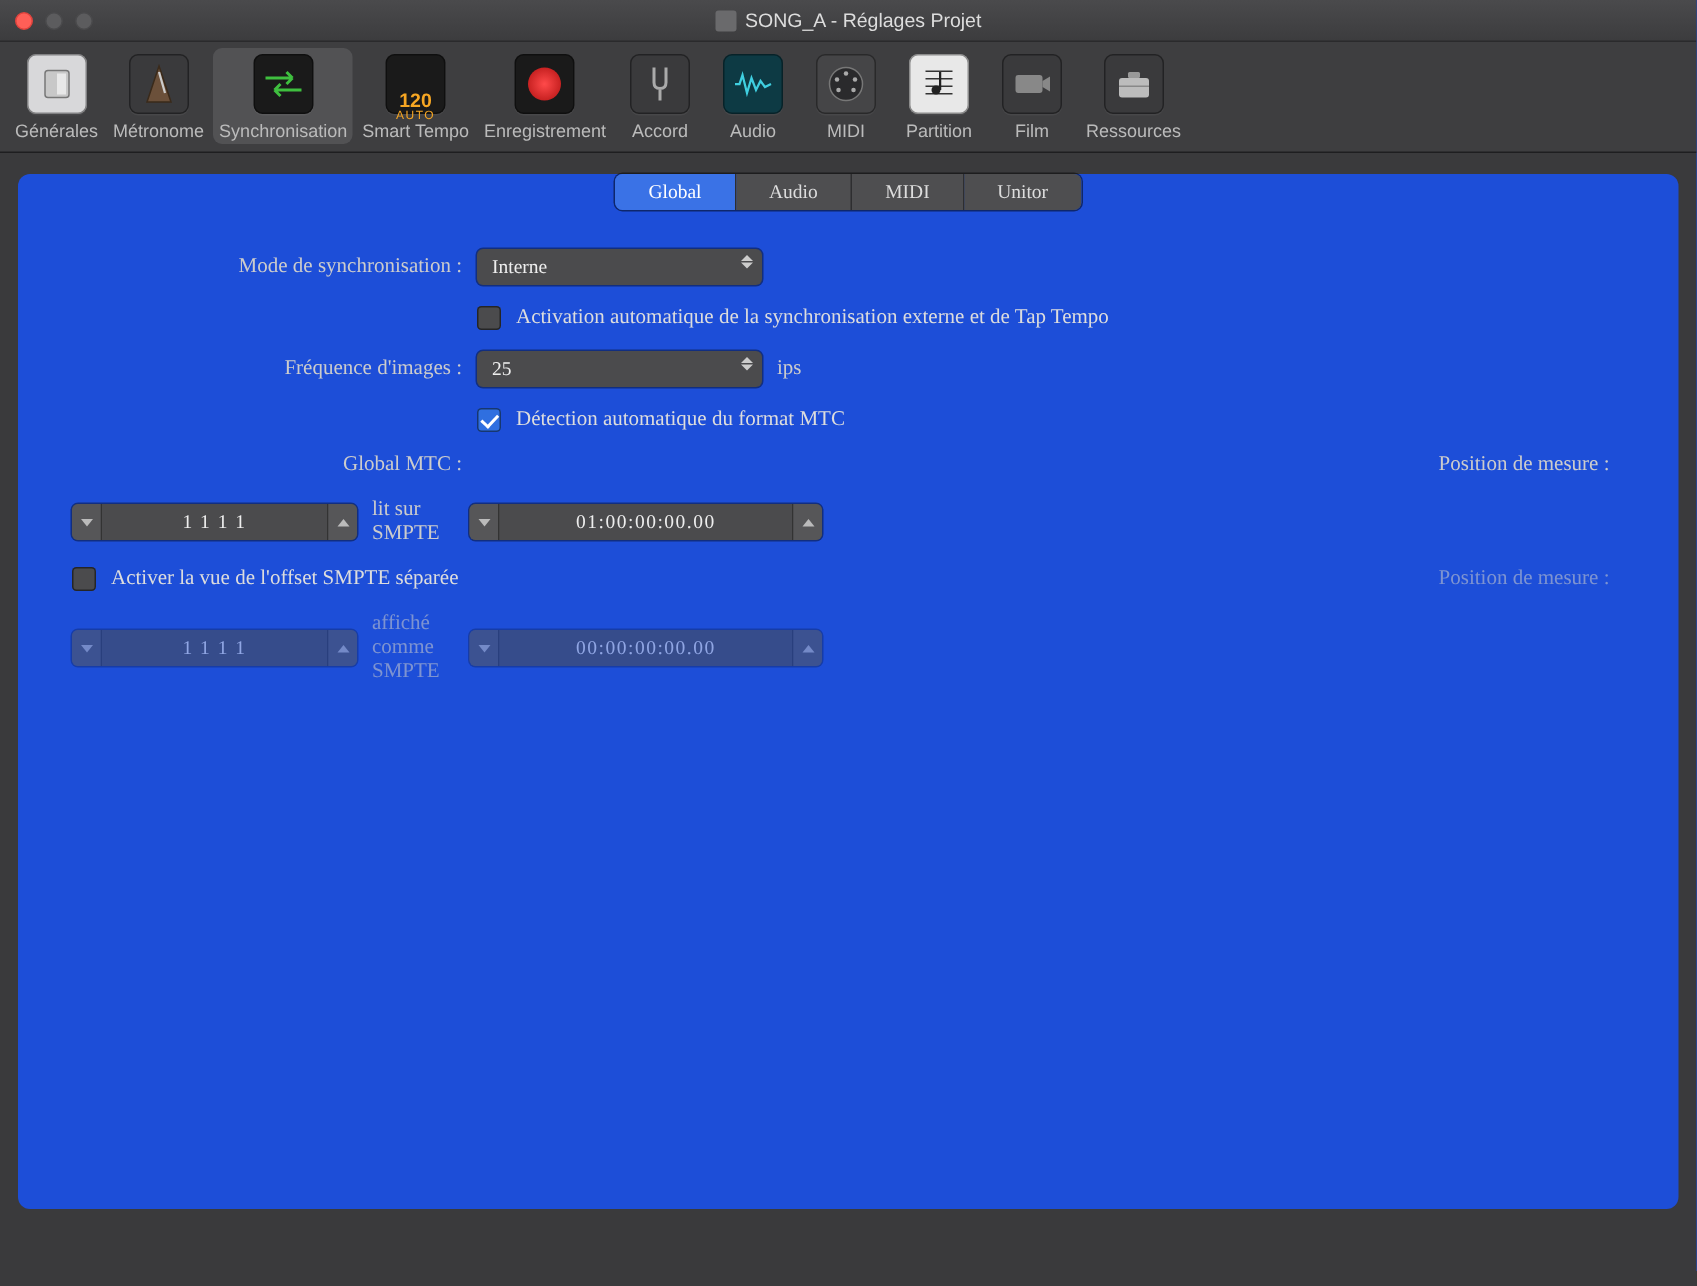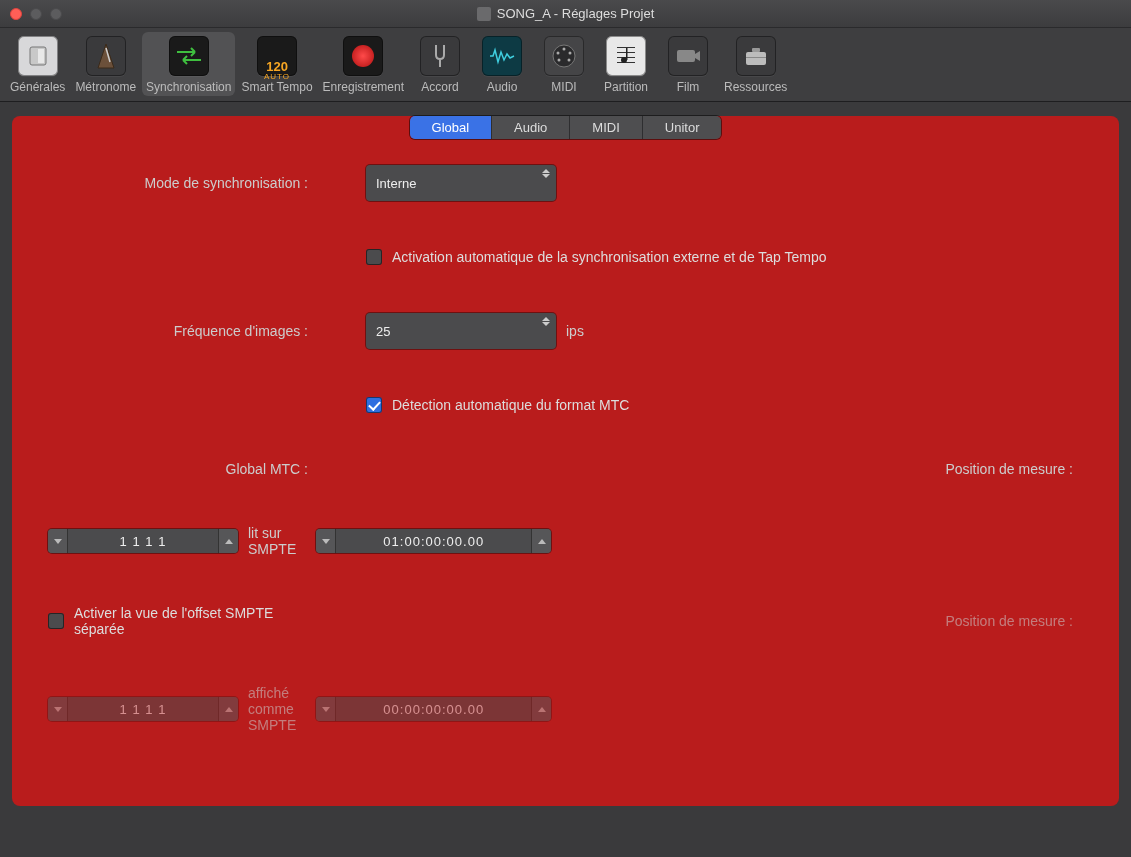--- a/index.html
+++ b/index.html
@@ -59,24 +59,25 @@
     box-shadow: inset 0 0 0 1px rgba(0,0,0,.4), 0 1px 0 rgba(255,255,255,.05);
     margin-bottom: 4px;
   }
   .tool-label { font-size: 12px; color: #bbb; white-space: nowrap; }
 
   
   .content {
     padding: 26px 12px 12px 12px;
   }
   .panel {
-    background: #b91c1c;
+    background: #1d4ed8;
     border-radius: 8px;
     min-height: 690px;
     padding: 0 0 20px 0;
+    font-family: Liberation Serif, serif;
   }
 
   
   .seg-wrap { display: flex; justify-content: center; padding-top: 0; margin-top: -12px; margin-bottom: 26px; }
   .seg {
     display: flex;
     border-radius: 5px;
     overflow: hidden;
     box-shadow: 0 0 0 1px rgba(0,0,0,.5);
   }
@@ -91,31 +92,30 @@
   .seg-btn:last-child { border-right: none; }
   .seg-btn.sel { background: #3a72e6; color: #fff; }
 
   
   .form {
     display: grid;
     grid-template-columns: 270px 1fr;
     row-gap: 14px;
     align-items: center;
     padding: 0 36px;
-    gap: 48px;
   }
   .lbl { text-align: right; color: #ccc; padding-right: 10px; font-size: 14px;}
   .row-content { display: flex; align-items: center; gap: 10px; }
 
   
   .popup {
     display: flex; align-items: center;
     background: #4b4b4d;
     border-radius: 4px;
-    height: 36px;
+    height: 24px;
     padding: 0 36px 0 10px;
     position: relative;
     min-width: 190px;
     box-shadow: 0 0 0 1px rgba(0,0,0,.4);
     color: #eee;
     font-size: 13px;
   }
   .popup .chev {
     position: absolute; right: 6px; top: 4px;
     display: flex; flex-direction: column; gap: 1px;

